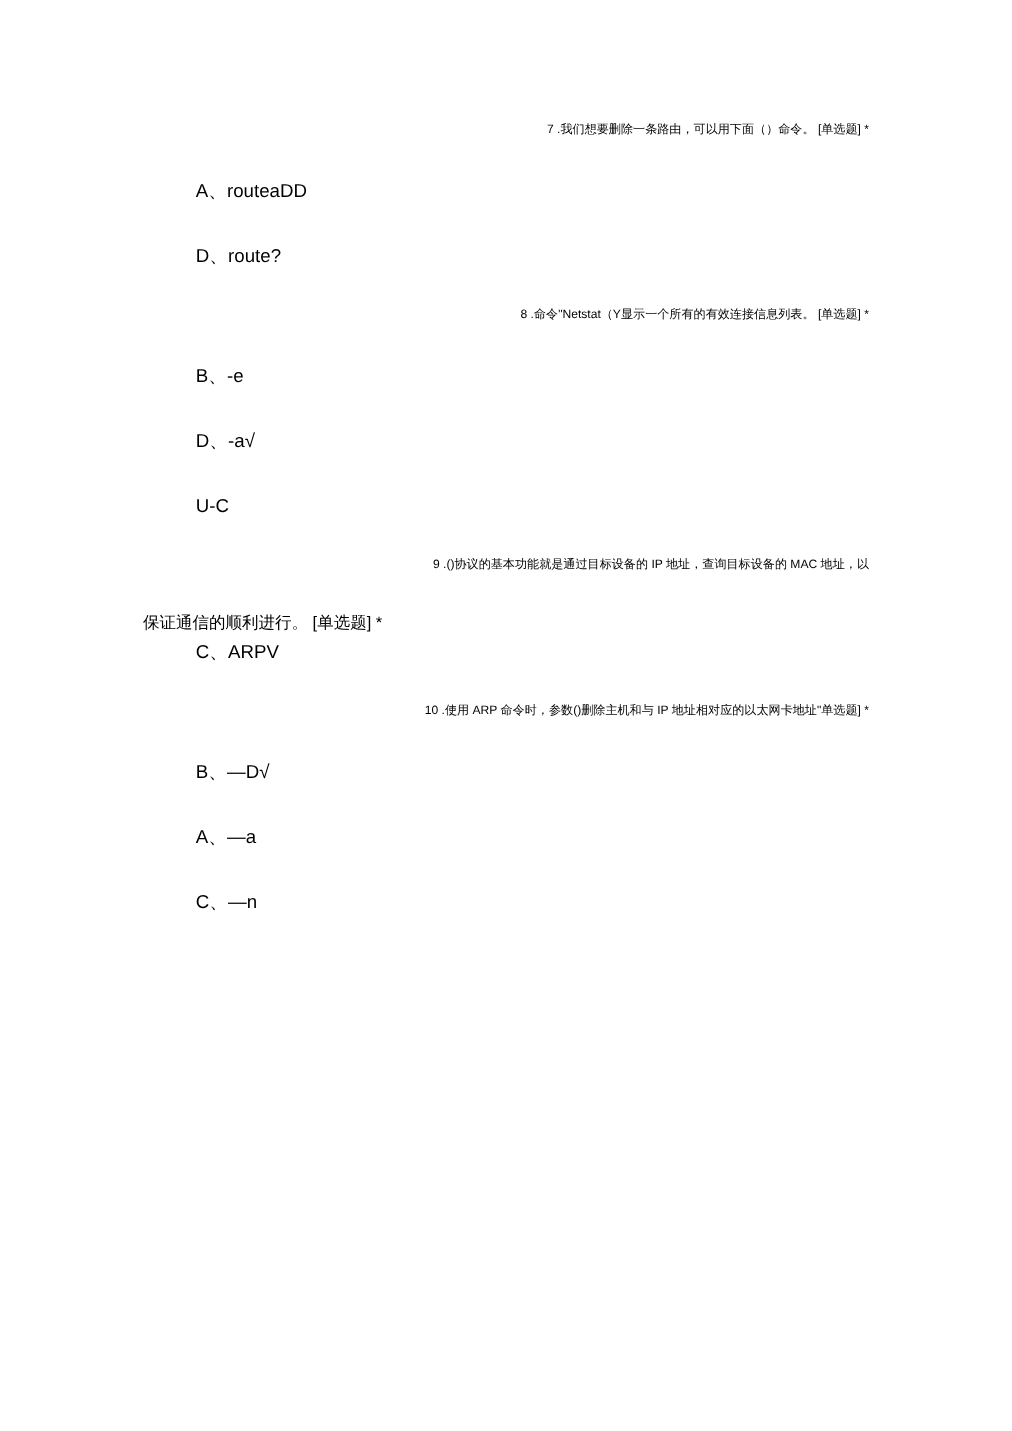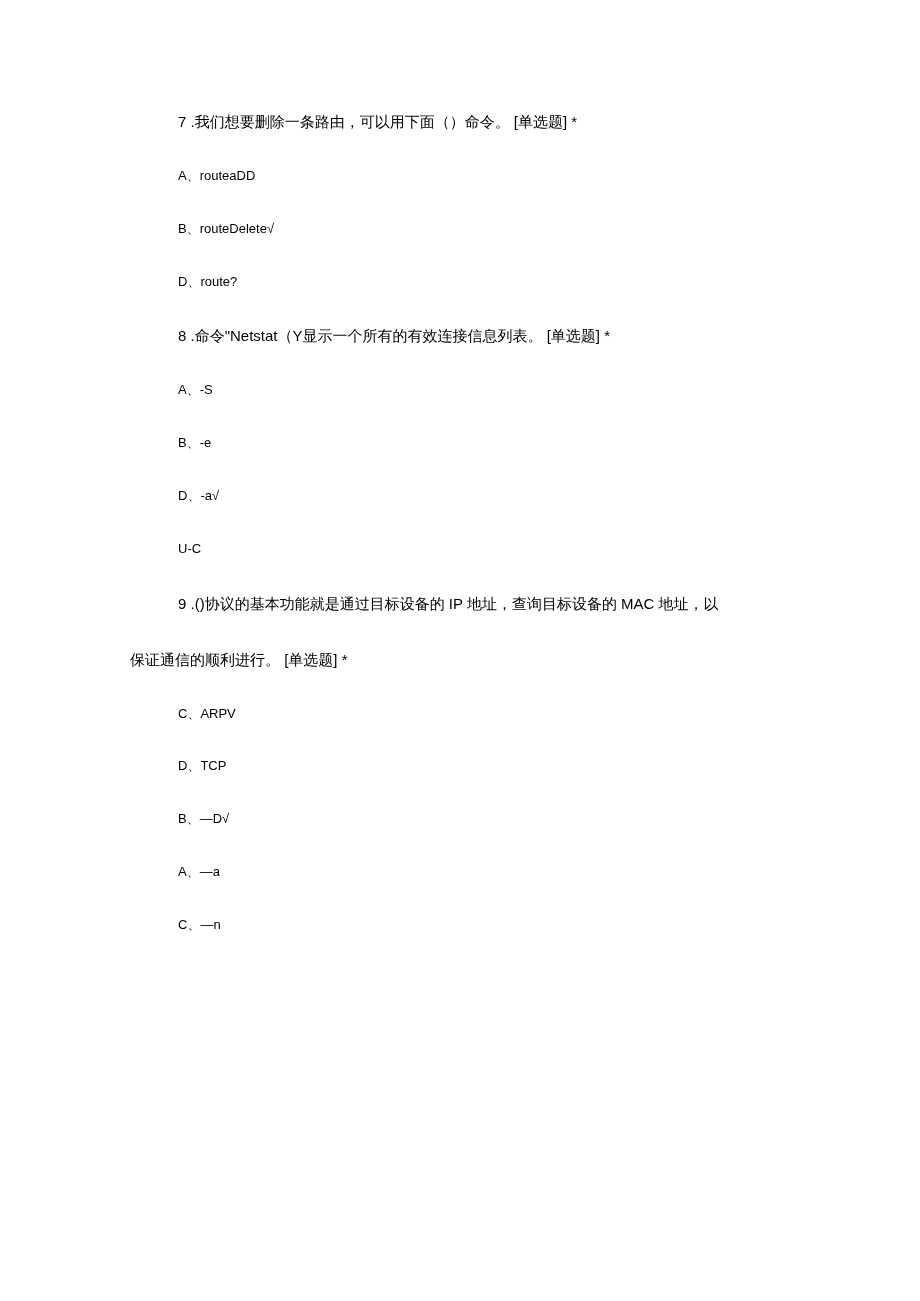--- a/index.html
+++ b/index.html
@@ -12,71 +12,73 @@
       min-height: 1301px;
       background: #ffffff;
       font-family: Arial, "Microsoft YaHei", sans-serif;
       color: #000000;
       padding: 0;
     }
     .page {
       padding: 110px 130px 60px 130px;
     }
     .question-line {
-      font-size: 15px;
+      font-size: 11px;
       line-height: 1.6;
       margin-bottom: 32px;
       padding-left: 48px;
+      text-align: right;
     }
     .question-wrap-line {
       font-size: 15px;
       line-height: 1.6;
-      margin-bottom: 32px;
       padding-left: 0px;
     }
     .option-line {
-      font-size: 13px;
+      font-size: 17px;
       line-height: 1.6;
       margin-bottom: 32px;
       padding-left: 48px;
     }
     .num-spacing {
       letter-spacing: 0px;
     }
   </style>
 </head>
 <body>
 
 <div class="page">
 
   <div class="question-line">
     <span class="num-spacing">7</span>
     <span>   </span>
     <span>.我们想要删除一条路由，可以用下面（）命令。  [单选题]  *</span>
   </div>
   <div class="option-line">A、routeaDD</div>
-  <div class="option-line">B、routeDelete√</div>
   <div class="option-line">D、route?</div>
 
   <div class="question-line">
     <span class="num-spacing">8</span>
     <span>   </span>
     <span>.命令"Netstat（Y显示一个所有的有效连接信息列表。  [单选题]  *</span>
   </div>
-  <div class="option-line">A、-S</div>
   <div class="option-line">B、-e</div>
   <div class="option-line">D、-a√</div>
   <div class="option-line">U-C</div>
 
   <div class="question-line">
     <span class="num-spacing">9</span>
     <span>   </span>
     <span>.()协议的基本功能就是通过目标设备的 IP 地址，查询目标设备的 MAC 地址，以</span>
   </div>
   <div class="question-wrap-line">保证通信的顺利进行。  [单选题]  *</div>
   <div class="option-line">C、ARPV</div>
-  <div class="option-line">D、TCP</div>
 
+  <div class="question-line">
+    <span class="num-spacing">10</span>
+    <span>   </span>
+    <span>.使用 ARP 命令时，参数()删除主机和与 IP 地址相对应的以太网卡地址"单选题]  *</span>
+  </div>
   <div class="option-line">B、—D√</div>
   <div class="option-line">A、—a</div>
   <div class="option-line">C、—n</div>
 
 </div>
 
 </body></html>

